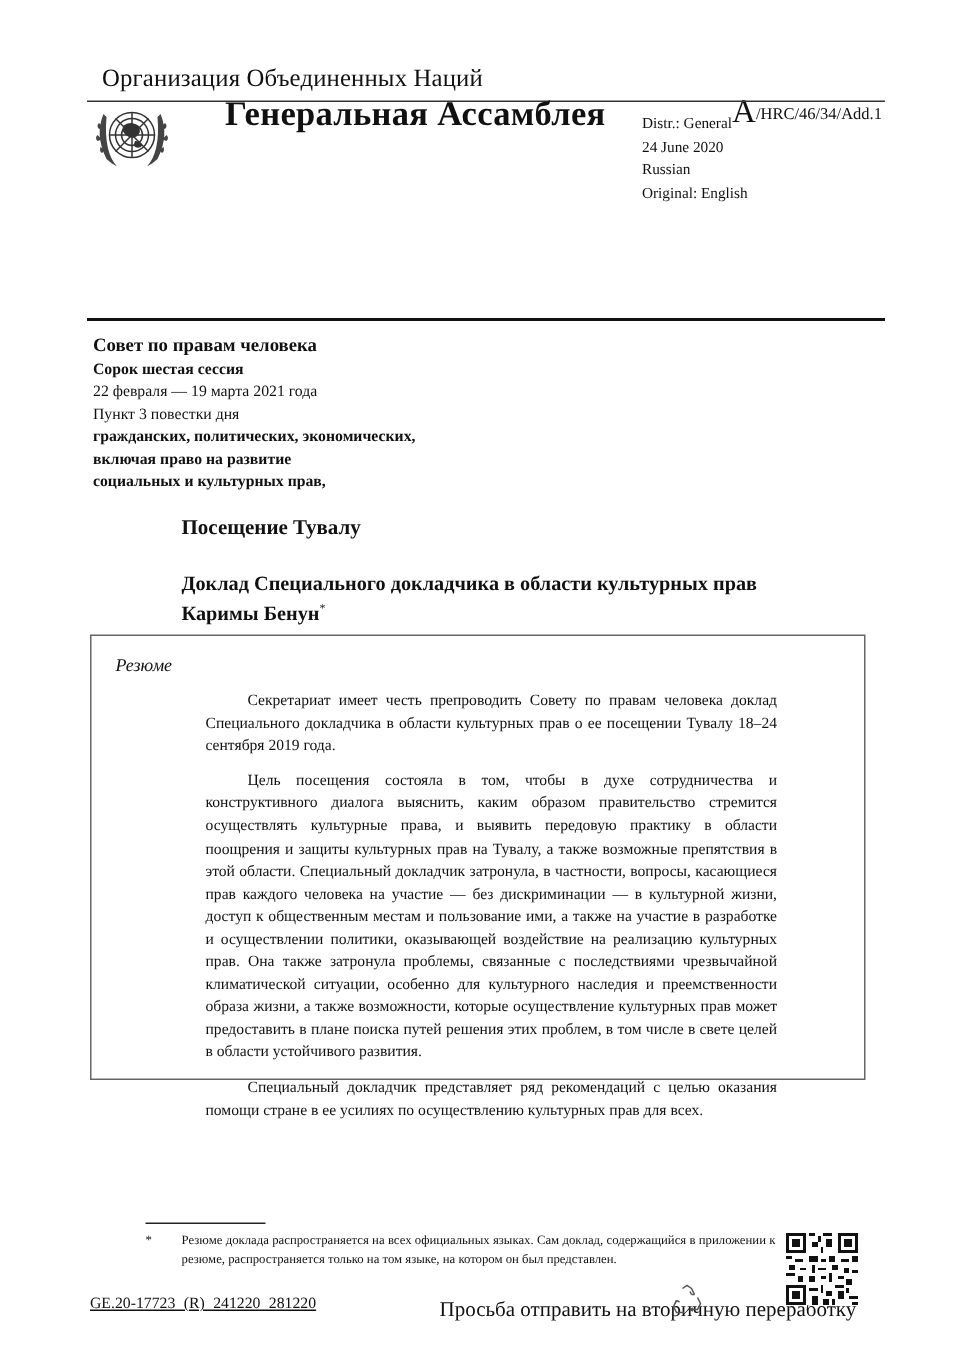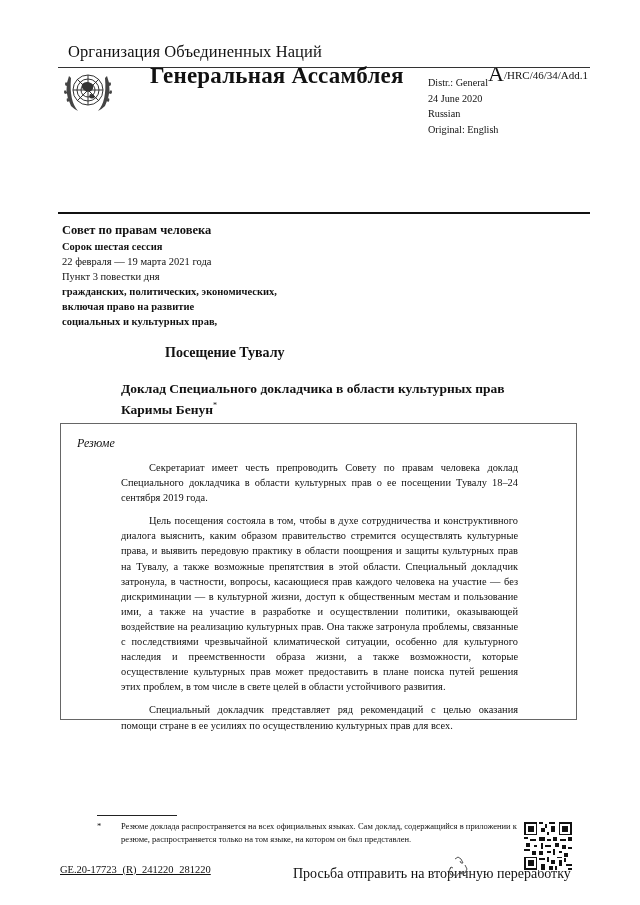--- a/index.html
+++ b/index.html
@@ -16,30 +16,30 @@
   .assembly { left: 130px; top: 63px; font-size: 23px; font-weight: bold; letter-spacing: 0.2px; margin-left: 20px; }
 
   .distr { left: 428px; top: 75px; font-size: 10.2px; line-height: 15.5px; }
 
   .rule-thick { left: 58px; right: 50px; top: 212px; height: 0; border-top: 2.8px solid #111; }
 
   .session { left: 62px; top: 222px; font-size: 10.5px; line-height: 15px; }
   .session .head { font-size: 12.5px; font-weight: bold; line-height: 17px; }
   .session .b { font-weight: bold; }
 
-  .title1 { left: 121px; top: 345px; font-size: 14px; font-weight: bold; margin-left: 44px; }
+  .title1 { left: 121px; top: 345px; font-size: 14px; font-weight: bold; }
   .title2 { left: 121px; top: 381px; font-size: 13.5px; font-weight: bold; line-height: 16.5px; }
   .title2 sup { font-size: 8px; font-weight: normal; }
 
   .summary-box { left: 60px; top: 423px; width: 517px; height: 297px;
                  border: 1.5px solid #666; box-sizing: border-box; }
   .summary-label { left: 77px; top: 436px; font-size: 12px; font-style: italic; }
   .summary-text { left: 121px; top: 460px; width: 397px; font-size: 10.4px; line-height: 15.1px;
                   text-align: justify; }
-  .summary-text p { margin: 0 0 8px 0; text-indent: 28px; }
+  .summary-text p { margin: 0 0 8px 16px; text-indent: 28px; }
 
   .fn-rule { left: 97px; top: 815px; width: 80px; border-top: 1px solid #222; }
   .footnote { left: 97px; top: 820px; width: 420px; font-size: 8.5px; line-height: 13px; }
   .footnote .star { position: absolute; left: 0; top: 0; }
   .footnote .txt { margin-left: 24px; display: block; text-align: justify; }
 
   .job { left: 60px; top: 864px; font-size: 10.5px; word-spacing: 3px; text-decoration: underline; }
   .recycle-text { left: 293px; top: 866px; font-size: 14px; }
   .recycle-icon { left: 446px; top: 855px; width: 24px; height: 24px; }
   .qr { left: 524px; top: 822px; width: 48px; height: 48px; }

